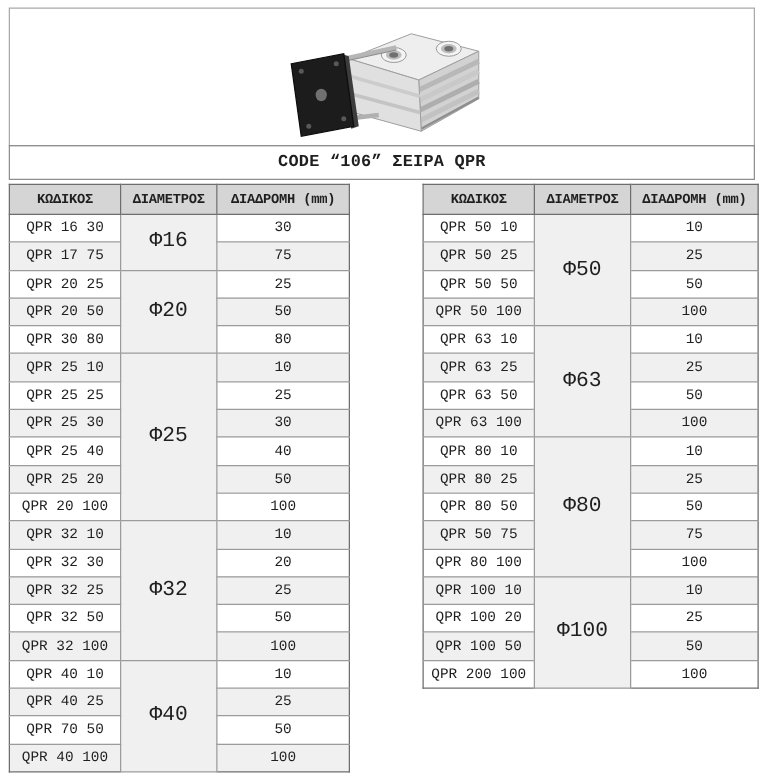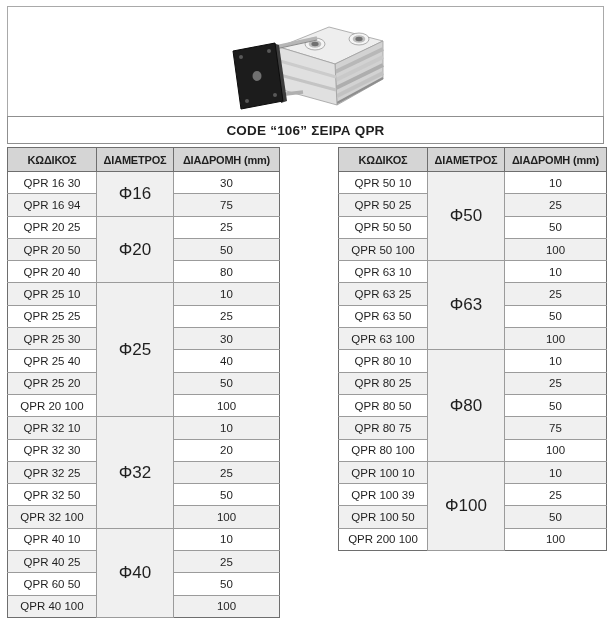--- a/index.html
+++ b/index.html
@@ -6,21 +6,21 @@
     --header-bg:#d5d5d5;
     --stripe-bg:#f0f0f0;
     --border-light:#9b9b9b;
     --border-dark:#6e6e6e;
     --box-border:#a9a9a9;
     --text:#1f1f1f;
   }
   html,body{margin:0;padding:0;background:#ffffff;}
   .page{
     position:relative;width:613px;height:624px;background:#ffffff;
-    font-family:Liberation Sans, sans-serif;color:var(--text);overflow:hidden;
+    font-family:Liberation Mono, monospace;color:var(--text);overflow:hidden;
   }
   .image-box{
     position:absolute;left:7px;top:6px;width:597px;height:111px;
     border:1px solid var(--box-border);box-sizing:border-box;
     display:flex;align-items:center;justify-content:center;padding-top:10px;
   }
   .title-bar{
     position:absolute;left:7px;top:116px;width:597px;height:28px;
     border:1px solid #8f8f8f;box-sizing:border-box;
     display:flex;align-items:center;justify-content:center;
@@ -111,34 +111,34 @@
           <th>ΔΙΑΔΡΟΜΗ (mm)</th>
         </tr>
       </thead>
     <tbody>
         <tr class="gstart">
           <td class="code">QPR 16 30</td>
           <td class="diam" rowspan="2">Φ16</td>
           <td class="stroke">30</td>
         </tr>
         <tr class="alt">
-          <td class="code">QPR 16 94</td>
+          <td class="code">QPR 17 75</td>
           <td class="stroke">75</td>
         </tr>
         <tr class="gstart">
           <td class="code">QPR 20 25</td>
           <td class="diam" rowspan="3">Φ20</td>
           <td class="stroke">25</td>
         </tr>
         <tr class="alt">
           <td class="code">QPR 20 50</td>
           <td class="stroke">50</td>
         </tr>
         <tr>
-          <td class="code">QPR 20 40</td>
+          <td class="code">QPR 30 80</td>
           <td class="stroke">80</td>
         </tr>
         <tr class="gstart alt">
           <td class="code">QPR 25 10</td>
           <td class="diam" rowspan="6">Φ25</td>
           <td class="stroke">10</td>
         </tr>
         <tr>
           <td class="code">QPR 25 25</td>
           <td class="stroke">25</td>
@@ -183,21 +183,21 @@
         <tr class="gstart">
           <td class="code">QPR 40 10</td>
           <td class="diam" rowspan="4">Φ40</td>
           <td class="stroke">10</td>
         </tr>
         <tr class="alt">
           <td class="code">QPR 40 25</td>
           <td class="stroke">25</td>
         </tr>
         <tr>
-          <td class="code">QPR 60 50</td>
+          <td class="code">QPR 70 50</td>
           <td class="stroke">50</td>
         </tr>
         <tr class="alt">
           <td class="code">QPR 40 100</td>
           <td class="stroke">100</td>
         </tr>
       </tbody>
   </table>
 
   <table class="spec t-right">
@@ -255,34 +255,34 @@
         </tr>
         <tr class="alt">
           <td class="code">QPR 80 25</td>
           <td class="stroke">25</td>
         </tr>
         <tr>
           <td class="code">QPR 80 50</td>
           <td class="stroke">50</td>
         </tr>
         <tr class="alt">
-          <td class="code">QPR 80 75</td>
+          <td class="code">QPR 50 75</td>
           <td class="stroke">75</td>
         </tr>
         <tr>
           <td class="code">QPR 80 100</td>
           <td class="stroke">100</td>
         </tr>
         <tr class="gstart alt">
           <td class="code">QPR 100 10</td>
           <td class="diam" rowspan="4">Φ100</td>
           <td class="stroke">10</td>
         </tr>
         <tr>
-          <td class="code">QPR 100 39</td>
+          <td class="code">QPR 100 20</td>
           <td class="stroke">25</td>
         </tr>
         <tr class="alt">
           <td class="code">QPR 100 50</td>
           <td class="stroke">50</td>
         </tr>
         <tr>
           <td class="code">QPR 200 100</td>
           <td class="stroke">100</td>
         </tr>

